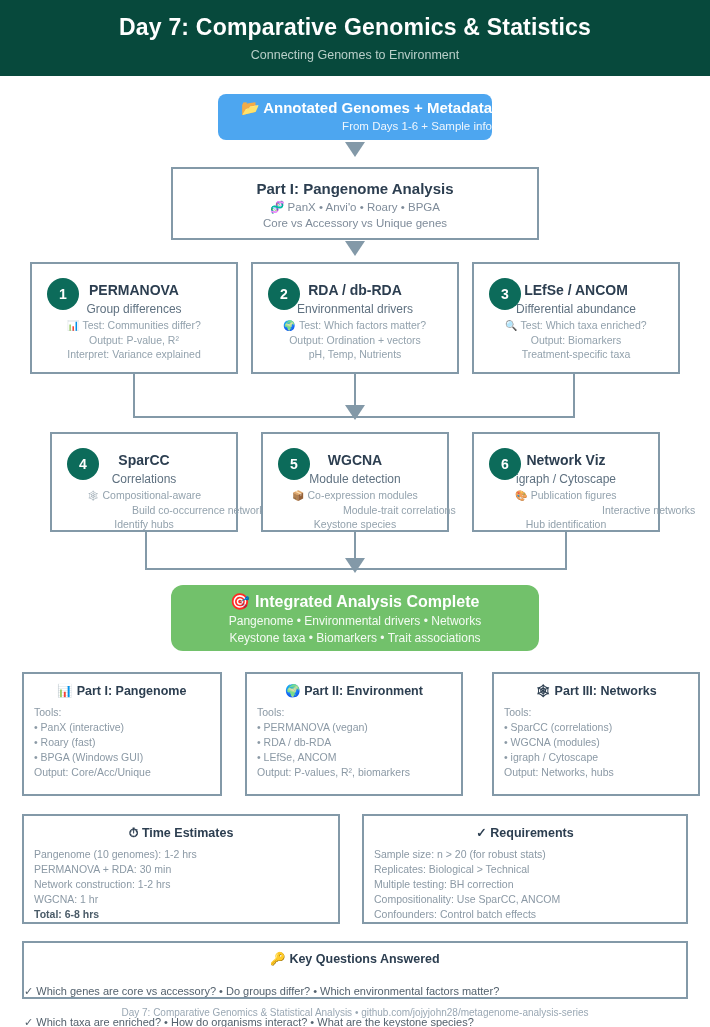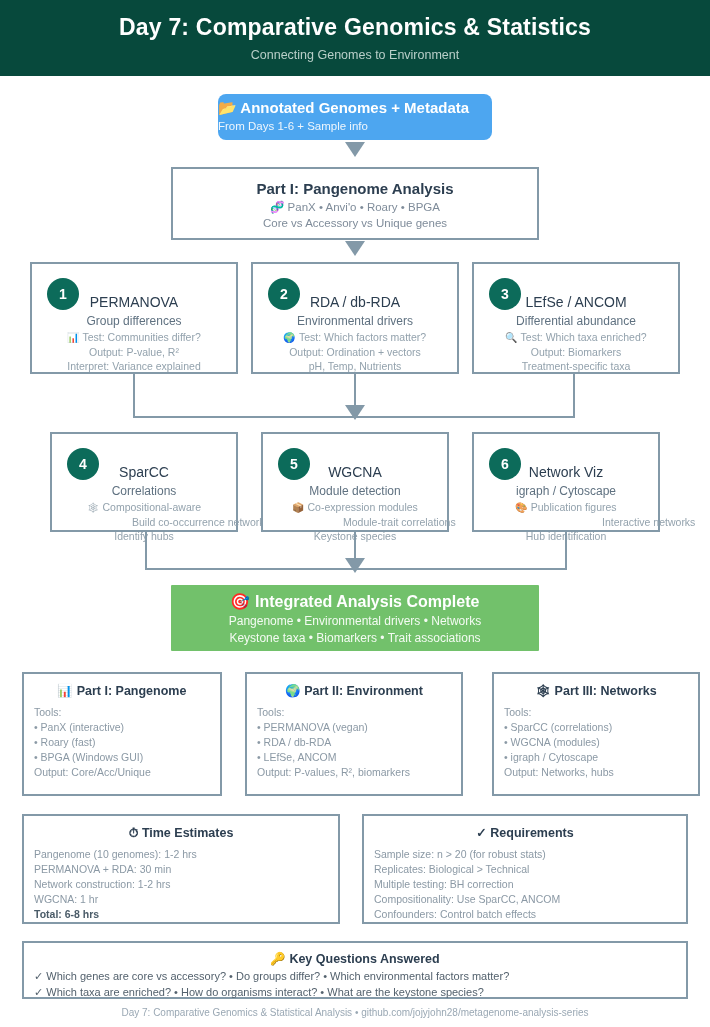--- a/index.html
+++ b/index.html
@@ -49,21 +49,21 @@
     text-align: center;
   }
 
   
   #source-box {
     position: absolute;
     left: 218px; top: 94px;
     width: 274px; height: 46px;
     background: #4da6f0;
     border-radius: 8px;
-    text-align: left;
+    text-align: right;
     color: #ffffff;
     box-sizing: border-box;
     padding-top: 4px;
   }
   #source-title {
     font-size: 15px;
     font-weight: bold;
     white-space: nowrap;
     line-height: 20px;
   }
@@ -130,24 +130,24 @@
     border-radius: 50%;
     background: #0c6b5a;
     color: #ffffff;
     font-size: 14px;
     font-weight: bold;
     line-height: 32px;
     text-align: center;
   }
   .step-title {
     font-size: 14px;
-    font-weight: normal;
+    font-weight: bold;
     color: #2c3e50;
     line-height: 20px;
-    padding-top: 28px;
+    padding-top: 16px;
     white-space: nowrap;
   }
   .step-sub {
     font-size: 12px;
     color: #5f7180;
     line-height: 18px;
     white-space: nowrap;
   }
   .step-detail {
     font-size: 10.5px;
@@ -156,21 +156,21 @@
     white-space: nowrap;
   }
   .step-detail .emoji { font-size: 10px; }
 
   
   #complete-box {
     position: absolute;
     left: 171px; top: 585px;
     width: 368px; height: 66px;
     background: #72c16b;
-    border-radius: 1px;
+    border-radius: 12px;
     text-align: center;
     color: #ffffff;
     box-sizing: border-box;
     padding-top: 6px;
   }
   #complete-title {
     font-size: 16px;
     font-weight: bold;
     line-height: 22px;
   }
@@ -221,21 +221,21 @@
     text-align: center;
     font-size: 12.5px;
     font-weight: bold;
     color: #2c3e50;
     line-height: 18px;
   }
   .keyq-line {
     font-size: 11px;
     color: #53616d;
     line-height: 16px;
-    padding-left: 10px;
+    margin-top: 15px;
   }
 
   
   #footer {
     position: absolute;
     left: 0; top: 1007px;
     width: 710px;
     text-align: center;
     font-size: 10px;
     color: #9aa8b4;

